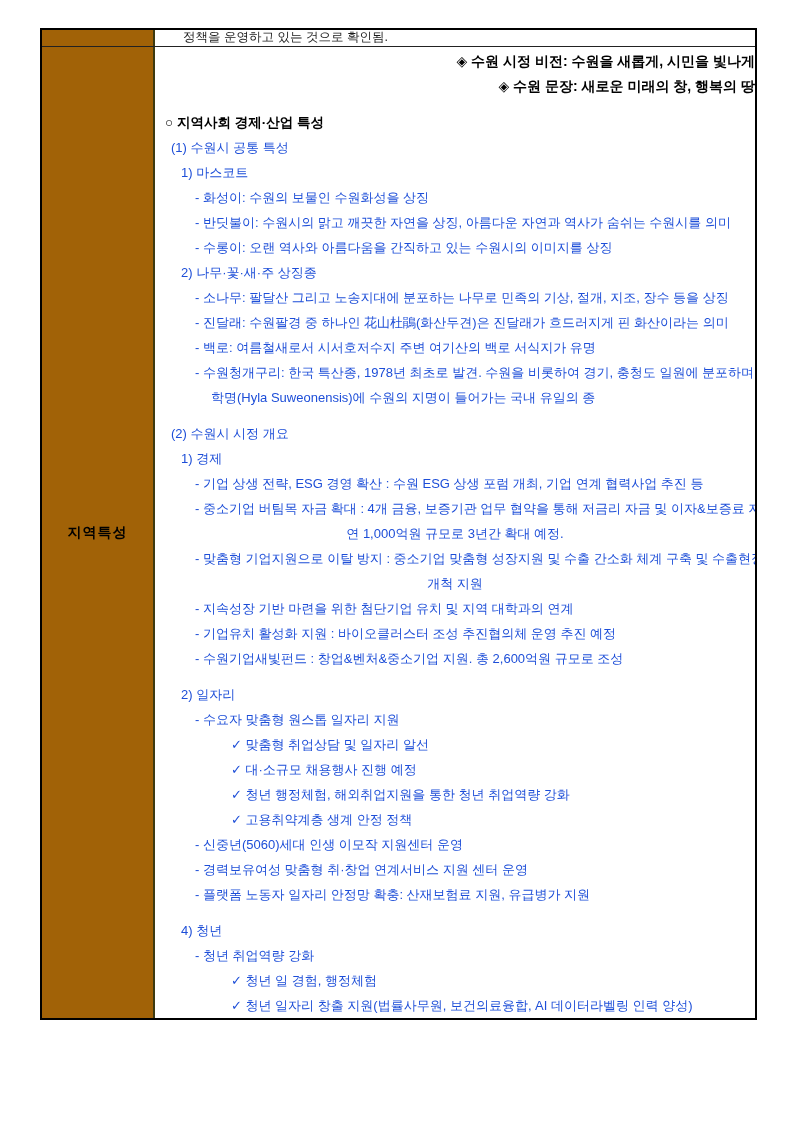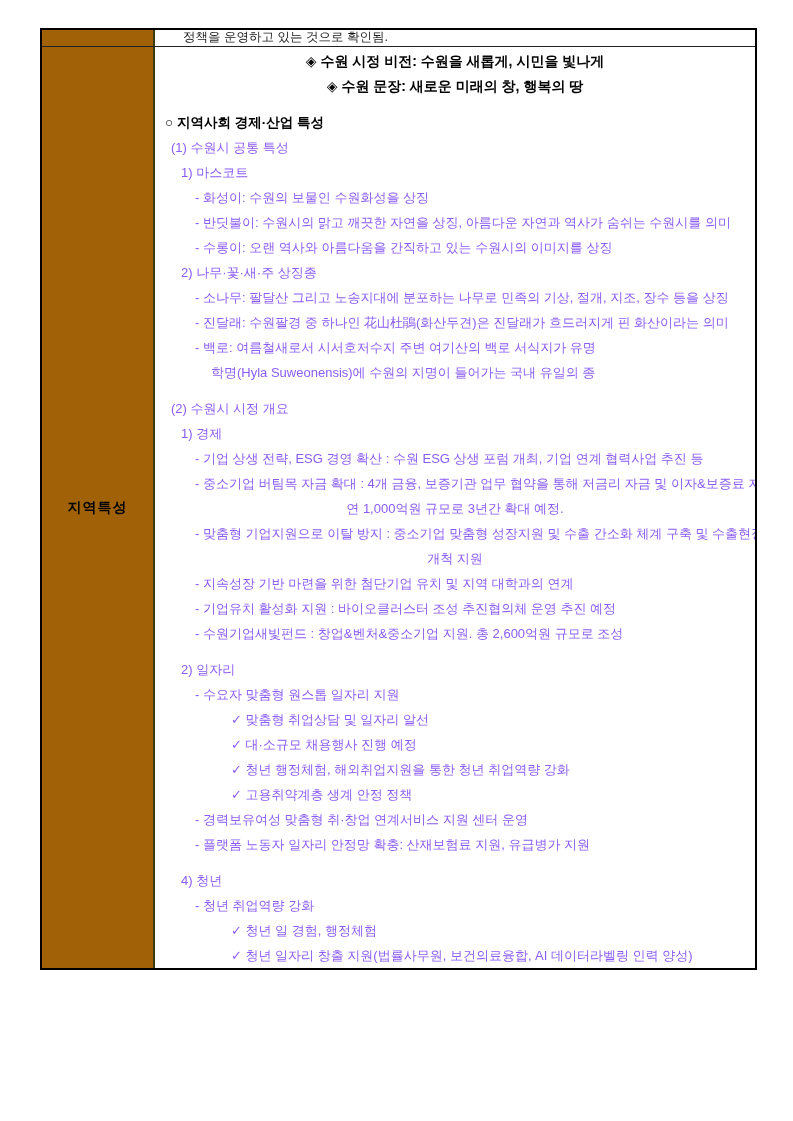--- a/index.html
+++ b/index.html
@@ -61,24 +61,24 @@
     white-space: nowrap;
   }
   .row2 .content-cell {
     padding-top: 2px;
   }
   .line {
     height: 25px;
     line-height: 25px;
     font-size: 13px;
     white-space: nowrap;
-    color: #8b5cf6;
+    color: #1d4ed8;
   }
   .line.center-bold {
-    text-align: center;
+    text-align: right;
     font-weight: bold;
     font-size: 14px;
     color: #000000;
   }
   .line.heading {
     padding-left: 10px;
     font-weight: bold;
     font-size: 13.5px;
     color: #000000;
   }
@@ -114,39 +114,41 @@
           <div class="line heading">○ 지역사회 경제·산업 특성</div>
           <div class="line l1">(1) 수원시 공통 특성</div>
           <div class="line l2">1) 마스코트</div>
           <div class="line l3">- 화성이: 수원의 보물인 수원화성을 상징</div>
           <div class="line l3">- 반딧불이: 수원시의 맑고 깨끗한 자연을 상징, 아름다운 자연과 역사가 숨쉬는 수원시를 의미</div>
           <div class="line l3">- 수롱이: 오랜 역사와 아름다움을 간직하고 있는 수원시의 이미지를 상징</div>
           <div class="line l2">2) 나무·꽃·새·주 상징종</div>
           <div class="line l3">- 소나무: 팔달산 그리고 노송지대에 분포하는 나무로 민족의 기상, 절개, 지조, 장수 등을 상징</div>
           <div class="line l3">- 진달래: 수원팔경 중 하나인 花山杜鵑(화산두견)은 진달래가 흐드러지게 핀 화산이라는 의미</div>
           <div class="line l3">- 백로: 여름철새로서 시서호저수지 주변 여기산의 백로 서식지가 유명</div>
+          <div class="line l3">- 수원청개구리: 한국 특산종, 1978년 최초로 발견. 수원을 비롯하여 경기, 충청도 일원에 분포하며</div>
           <div class="line cont">학명(Hyla Suweonensis)에 수원의 지명이 들어가는 국내 유일의 종</div>
           <div class="line blank"></div>
           <div class="line l1">(2) 수원시 시정 개요</div>
           <div class="line l2">1) 경제</div>
           <div class="line l3">- 기업 상생 전략, ESG 경영 확산 : 수원 ESG 상생 포럼 개최, 기업 연계 협력사업 추진 등</div>
           <div class="line l3">- 중소기업 버팀목 자금 확대 : 4개 금융, 보증기관 업무 협약을 통해 저금리 자금 및 이자&amp;보증료 지원</div>
           <div class="line cont-center">연 1,000억원 규모로 3년간 확대 예정.</div>
           <div class="line l3">- 맞춤형 기업지원으로 이탈 방지 : 중소기업 맞춤형 성장지원 및 수출 간소화 체계 구축 및 수출현장</div>
           <div class="line cont-center">개척 지원</div>
           <div class="line l3">- 지속성장 기반 마련을 위한 첨단기업 유치 및 지역 대학과의 연계</div>
           <div class="line l3">- 기업유치 활성화 지원 : 바이오클러스터 조성 추진협의체 운영 추진 예정</div>
           <div class="line l3">- 수원기업새빛펀드 : 창업&amp;벤처&amp;중소기업 지원. 총 2,600억원 규모로 조성</div>
           <div class="line blank"></div>
           <div class="line l2">2) 일자리</div>
           <div class="line l3">- 수요자 맞춤형 원스톱 일자리 지원</div>
           <div class="line l4">✓  맞춤형 취업상담 및 일자리 알선</div>
           <div class="line l4">✓  대·소규모 채용행사 진행 예정</div>
           <div class="line l4">✓  청년 행정체험, 해외취업지원을 통한 청년 취업역량 강화</div>
           <div class="line l4">✓  고용취약계층 생계 안정 정책</div>
+          <div class="line l3">- 신중년(5060)세대 인생 이모작 지원센터 운영</div>
           <div class="line l3">- 경력보유여성 맞춤형 취·창업 연계서비스 지원 센터 운영</div>
           <div class="line l3">- 플랫폼 노동자 일자리 안정망 확충: 산재보험료 지원, 유급병가 지원</div>
           <div class="line blank"></div>
           <div class="line l2">4) 청년</div>
           <div class="line l3">- 청년 취업역량 강화</div>
           <div class="line l4">✓  청년 일 경험, 행정체험</div>
           <div class="line l4">✓  청년 일자리 창출 지원(법률사무원, 보건의료융합, AI 데이터라벨링 인력 양성)</div>
         </div>
     </div>
 

